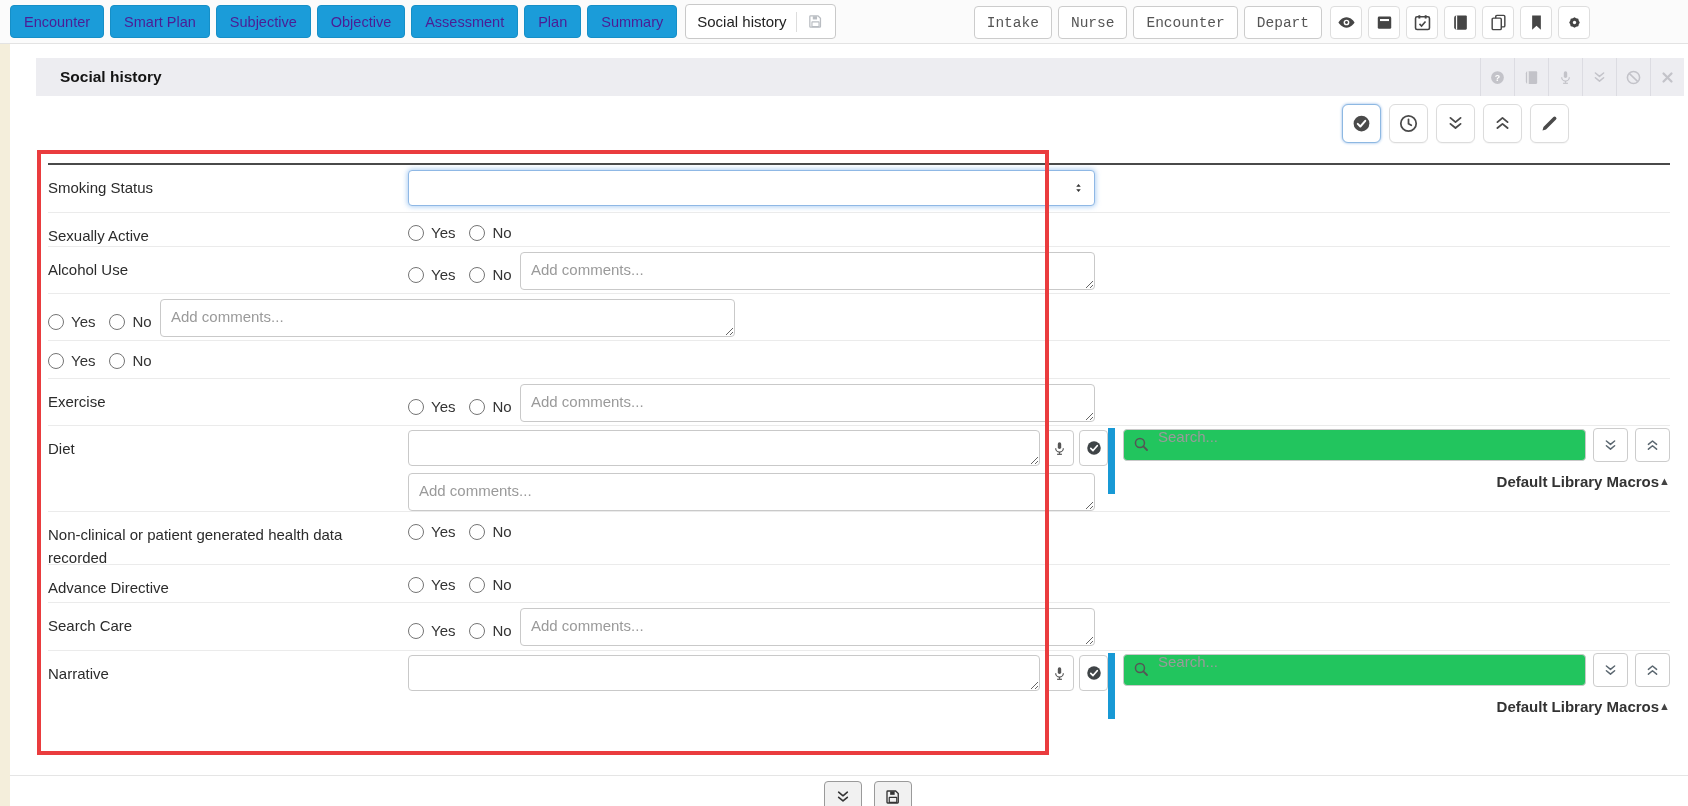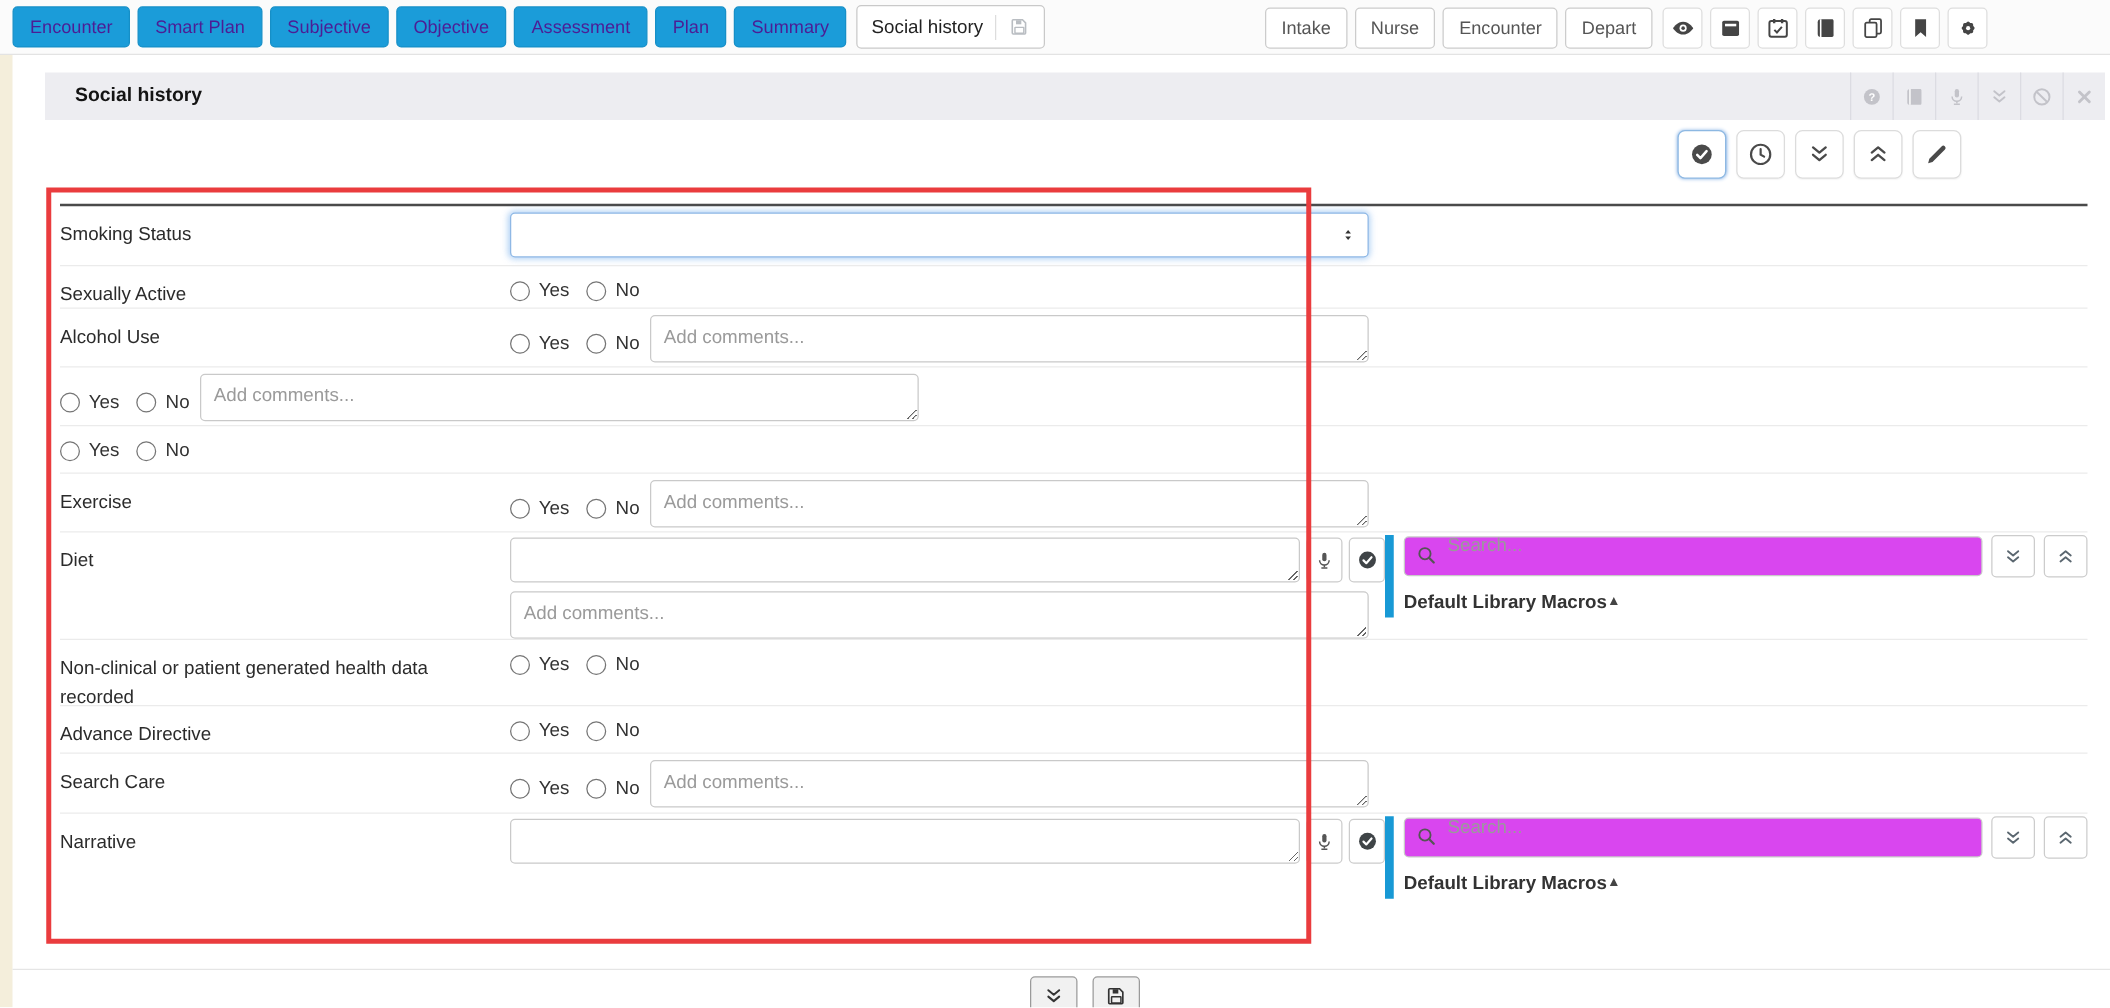--- a/index.html
+++ b/index.html
@@ -7,21 +7,21 @@
   .page{position:relative;width:1688px;height:806px;overflow:hidden;background:#fff;}
 
   
   .topbar{position:absolute;top:0;left:0;width:1688px;height:44px;background:#fbfbfb;
     border-bottom:1px solid #e3e3e3;display:flex;align-items:center;padding-left:10px;box-sizing:border-box;}
   .btn-blue{background:var(--accent,#1b9cd9);color:#4c1d95;border:1px solid #168fc7;border-radius:4px;
     height:31px;padding:0 13px;font-size:14.5px;display:flex;align-items:center;margin-right:6px;cursor:pointer;white-space:nowrap;}
   .tab-active{background:#fff;border:1px solid #c9c9c9;border-radius:4px;height:33px;display:flex;
     align-items:center;padding:0 11px;font-size:15px;color:#222;margin-left:2px;gap:10px;cursor:pointer;}
   .tab-sep{width:1px;height:20px;background:#ddd;}
-  .right-cluster{position:absolute;right:98px;top:6px;display:flex;align-items:center;gap:6px;}
+  .right-cluster{position:absolute;right:98px;top:6px;display:flex;align-items:center;gap:6px;font-family:Liberation Mono, monospace;}
   .btn-white{background:#fff;border:1px solid #ccc;border-radius:4px;height:31px;padding:0 12px;
     font-size:14.5px;color:#555;display:flex;align-items:center;cursor:pointer;white-space:nowrap;}
   .icon-btn{width:30px;height:31px;background:#fff;border:1px solid #dedede;border-radius:4px;
     display:flex;align-items:center;justify-content:center;cursor:pointer;}
 
   
   .cream{position:absolute;left:0;top:44px;width:10px;height:762px;background:#f4eedb;}
 
   
   .phead{position:absolute;left:36px;top:58px;width:1648px;height:38px;background:#ededf1;
@@ -60,26 +60,26 @@
   .sq-btn{width:27px;height:34px;border:1px solid #ccc;border-radius:4px;background:#fff;
     display:flex;align-items:center;justify-content:center;cursor:pointer;flex:0 0 27px;}
 
   
   .macros{position:absolute;left:1060px;top:2px;width:562px;display:flex;gap:8px;}
   .macro-bar{flex:0 0 7px;width:7px;background:var(--mblue,#1899d5);}
   .macro-body{flex:1;}
   .macro-row1{display:flex;gap:7px;}
   .search-wrap{flex:1;position:relative;}
   input.search{width:100%;height:32px;border:1px solid #c9c9c9;border-radius:4px;padding:0 10px 16px 34px;
-    font-size:15px;color:#333;box-sizing:border-box;background:#d946ef;}
+    font-size:15px;color:#333;box-sizing:border-box;background:#22c55e;}
   input.search::placeholder{color:#9a9a9a;}
   .search-ic{position:absolute;left:9px;top:7px;pointer-events:none;}
   .chev-btn{flex:0 0 33px;width:33px;height:32px;border:1px solid #ccc;border-radius:4px;background:#fff;
     display:flex;align-items:center;justify-content:center;cursor:pointer;}
-  .macro-head{display:flex;align-items:center;justify-content:flex-start;font-weight:bold;font-size:15px;
+  .macro-head{display:flex;align-items:center;justify-content:flex-end;font-weight:bold;font-size:15px;
     color:#333;margin-top:6px;height:26px;cursor:pointer;}
   .tri{font-size:11px;color:#444;}
 
   
   .red{position:absolute;left:37px;top:150px;width:1012px;height:605px;border:4px solid var(--red,#ea3c3e);
     box-sizing:border-box;pointer-events:none;z-index:5;}
   .bottom-divider{position:absolute;left:10px;top:775px;width:1678px;height:1px;background:#e5e5e5;}
   .bottom-btns{position:absolute;left:824px;top:781px;display:flex;gap:12px;}
   .b-btn{width:36px;height:30px;background:#f1f1f1;border:1px solid #9a9a9a;border-radius:4px;
     display:flex;align-items:center;justify-content:center;cursor:pointer;}

